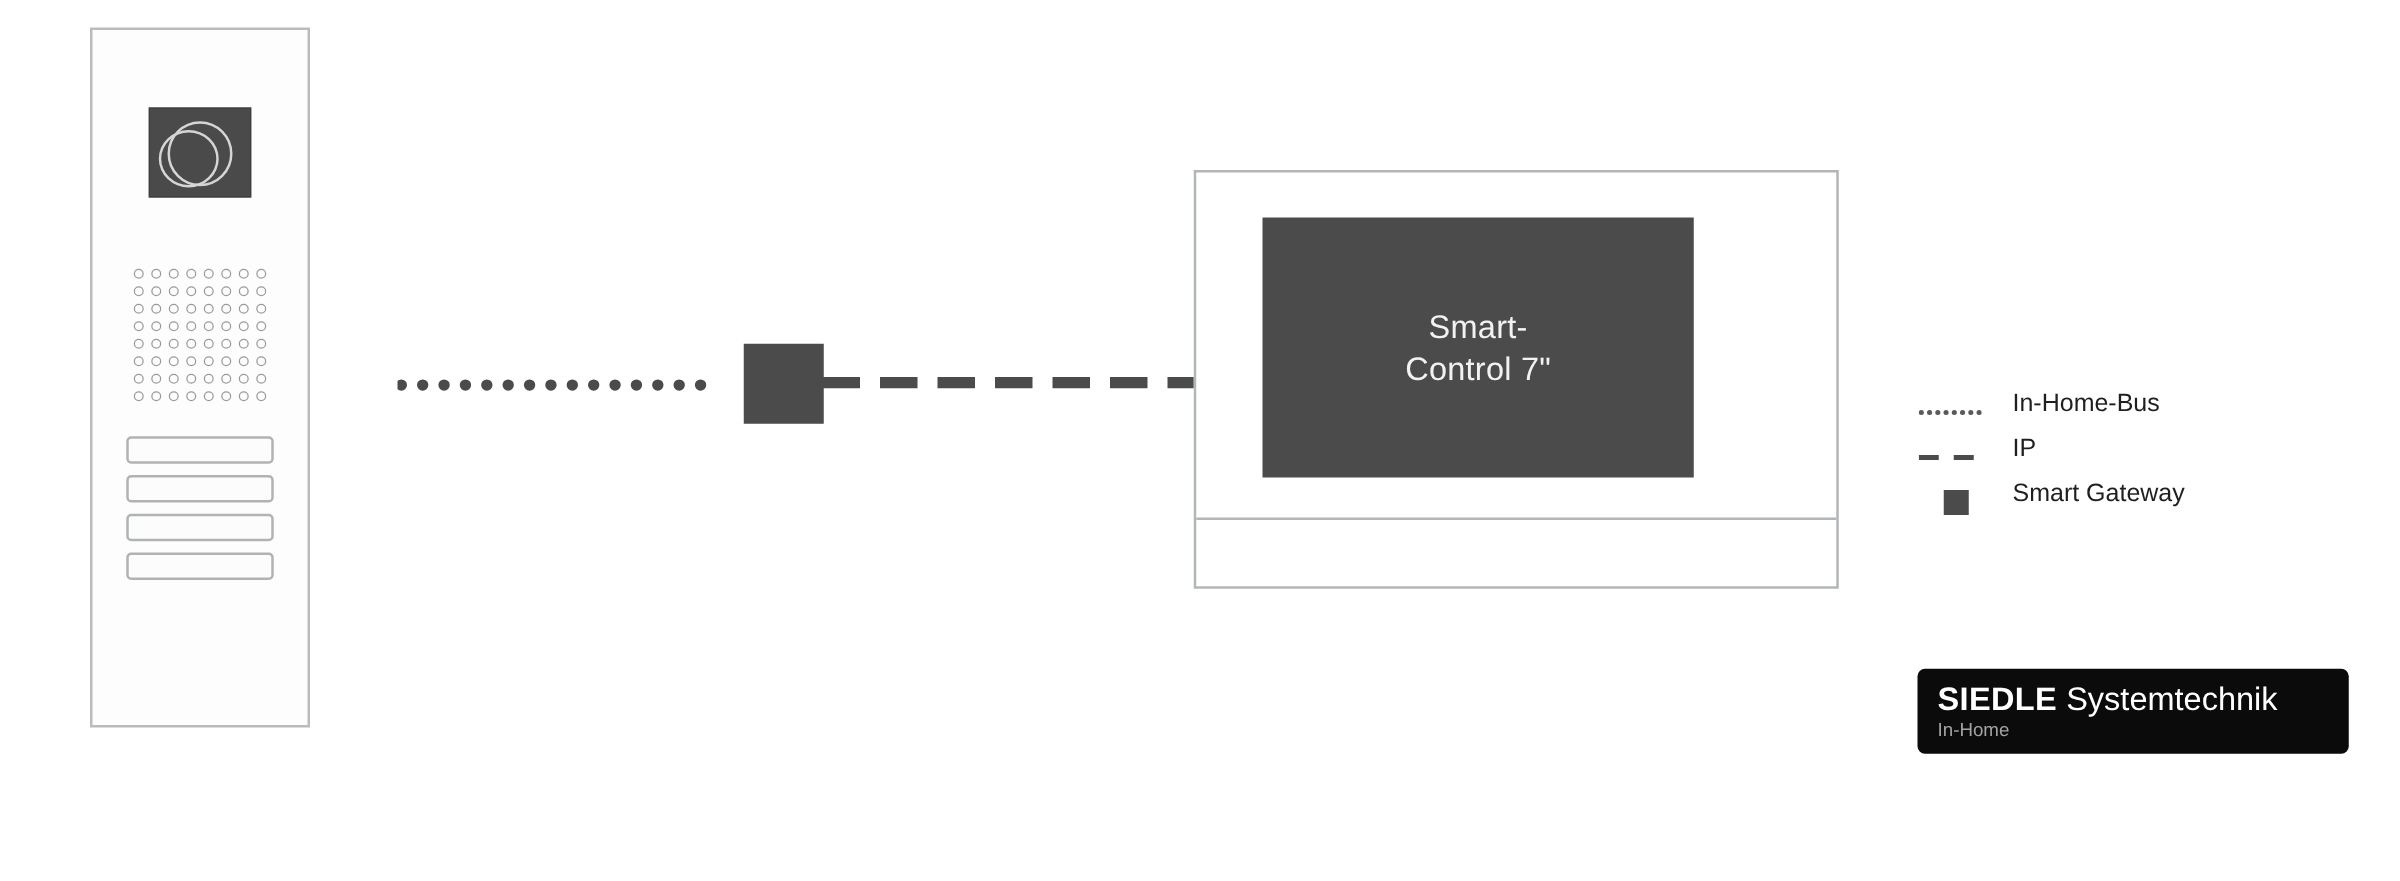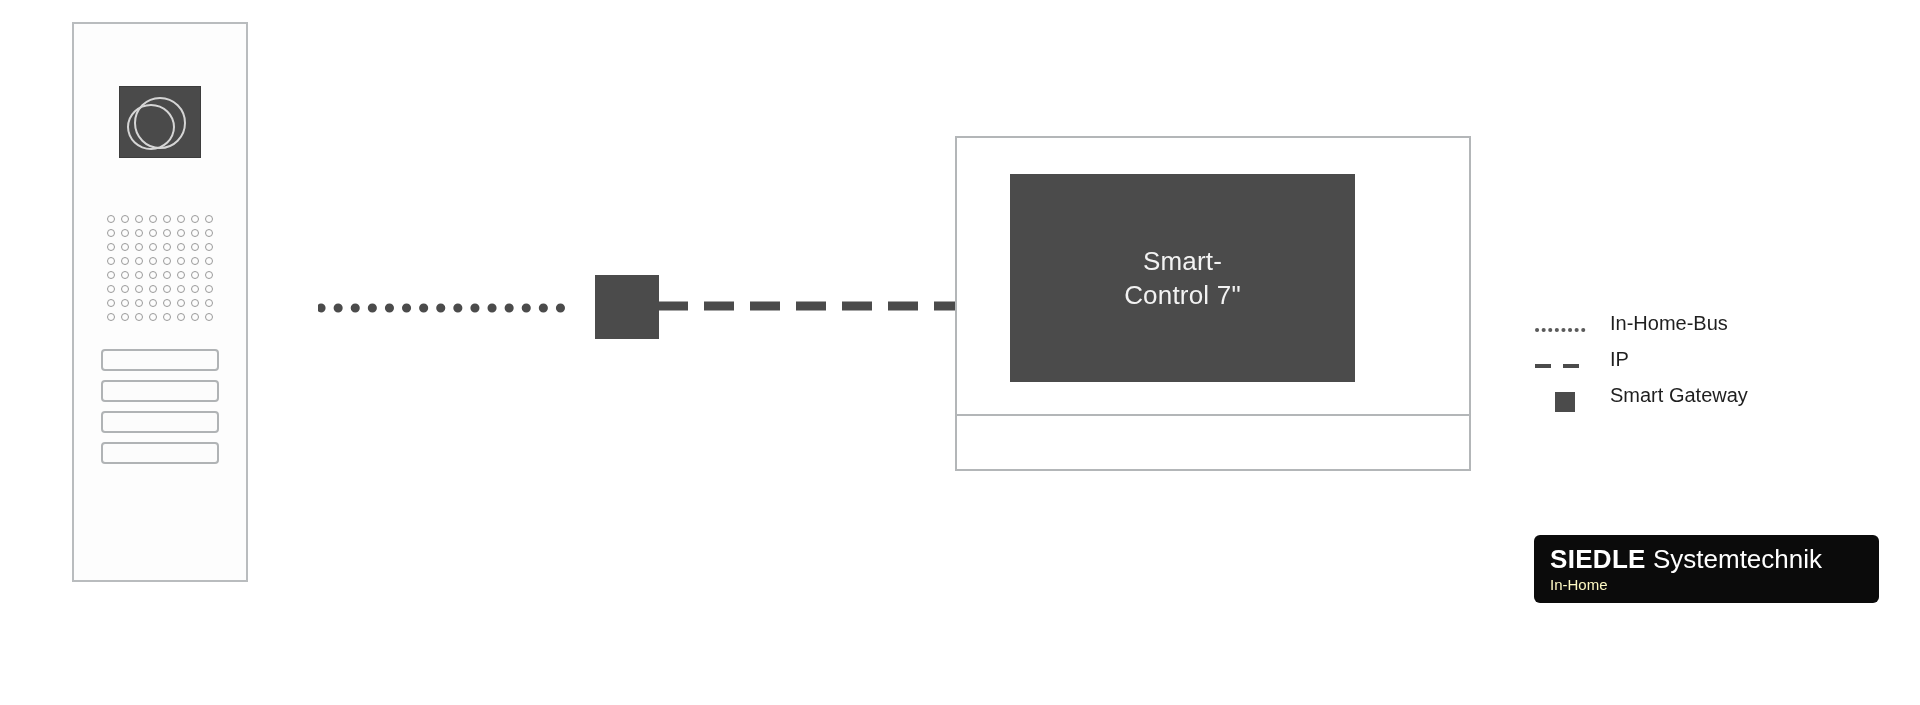--- a/index.html
+++ b/index.html
@@ -232,21 +232,21 @@
   .logo-main .logo-bold {
     font-weight: bold;
     letter-spacing: 0.3px;
   }
   .logo-main .logo-reg {
     font-weight: normal;
   }
   .logo-sub {
     font-size: 15px;
     line-height: 19px;
-    color: #fef9c3;
+    color: #a3a3a3;
     margin-top: 1px;
   }
 </style>
 </head>
 <body>
 
 <div class="canvas">
 
   <div class="door-station">
 

